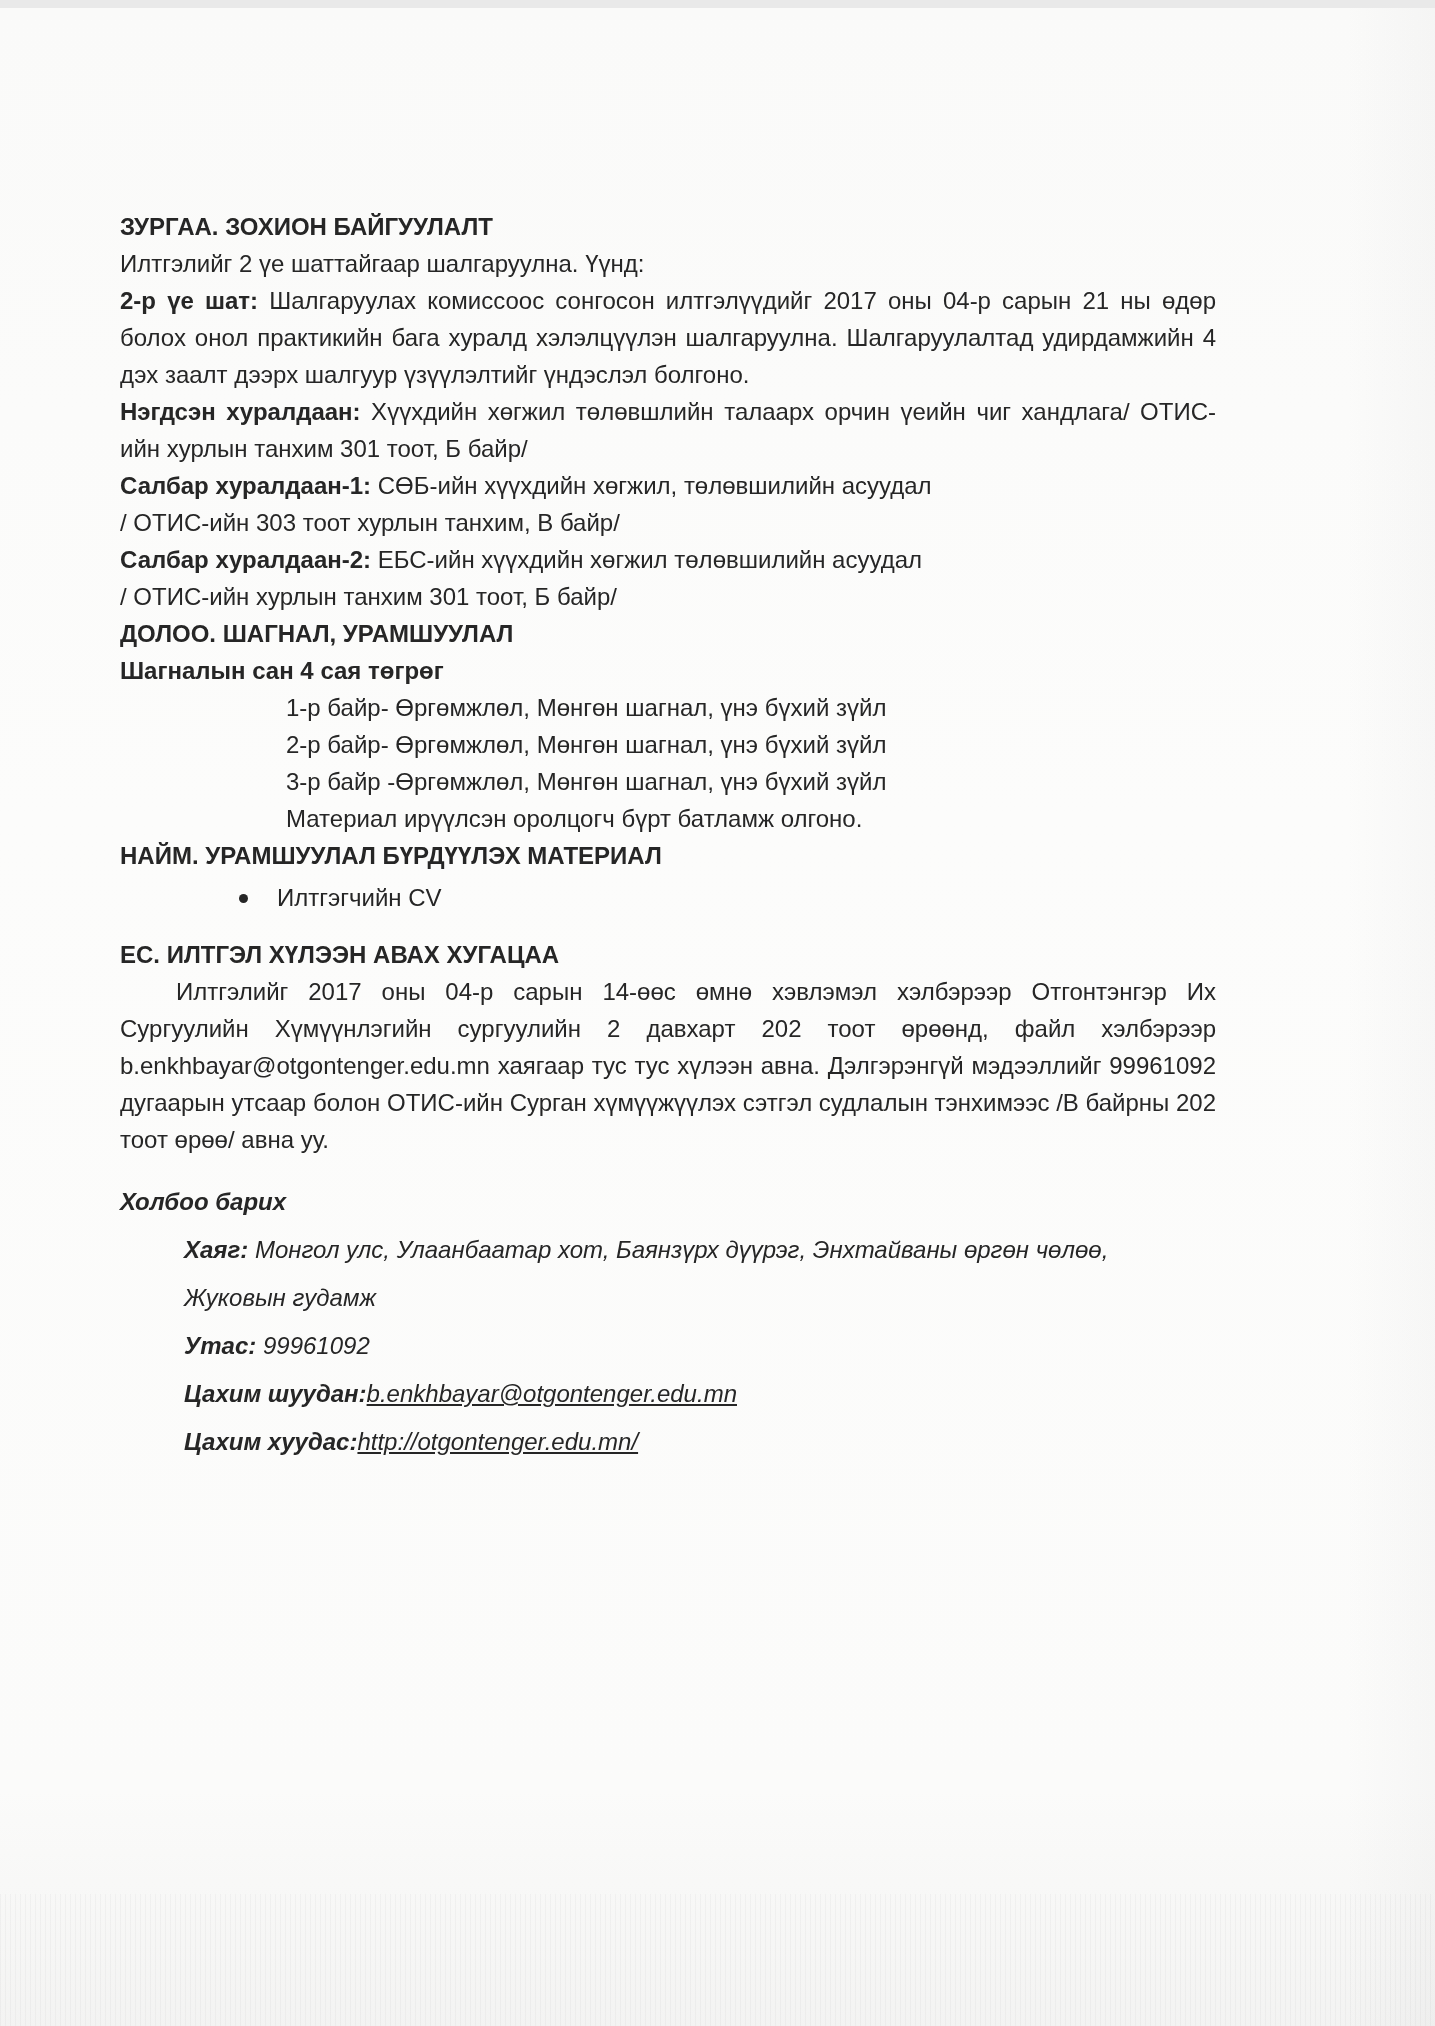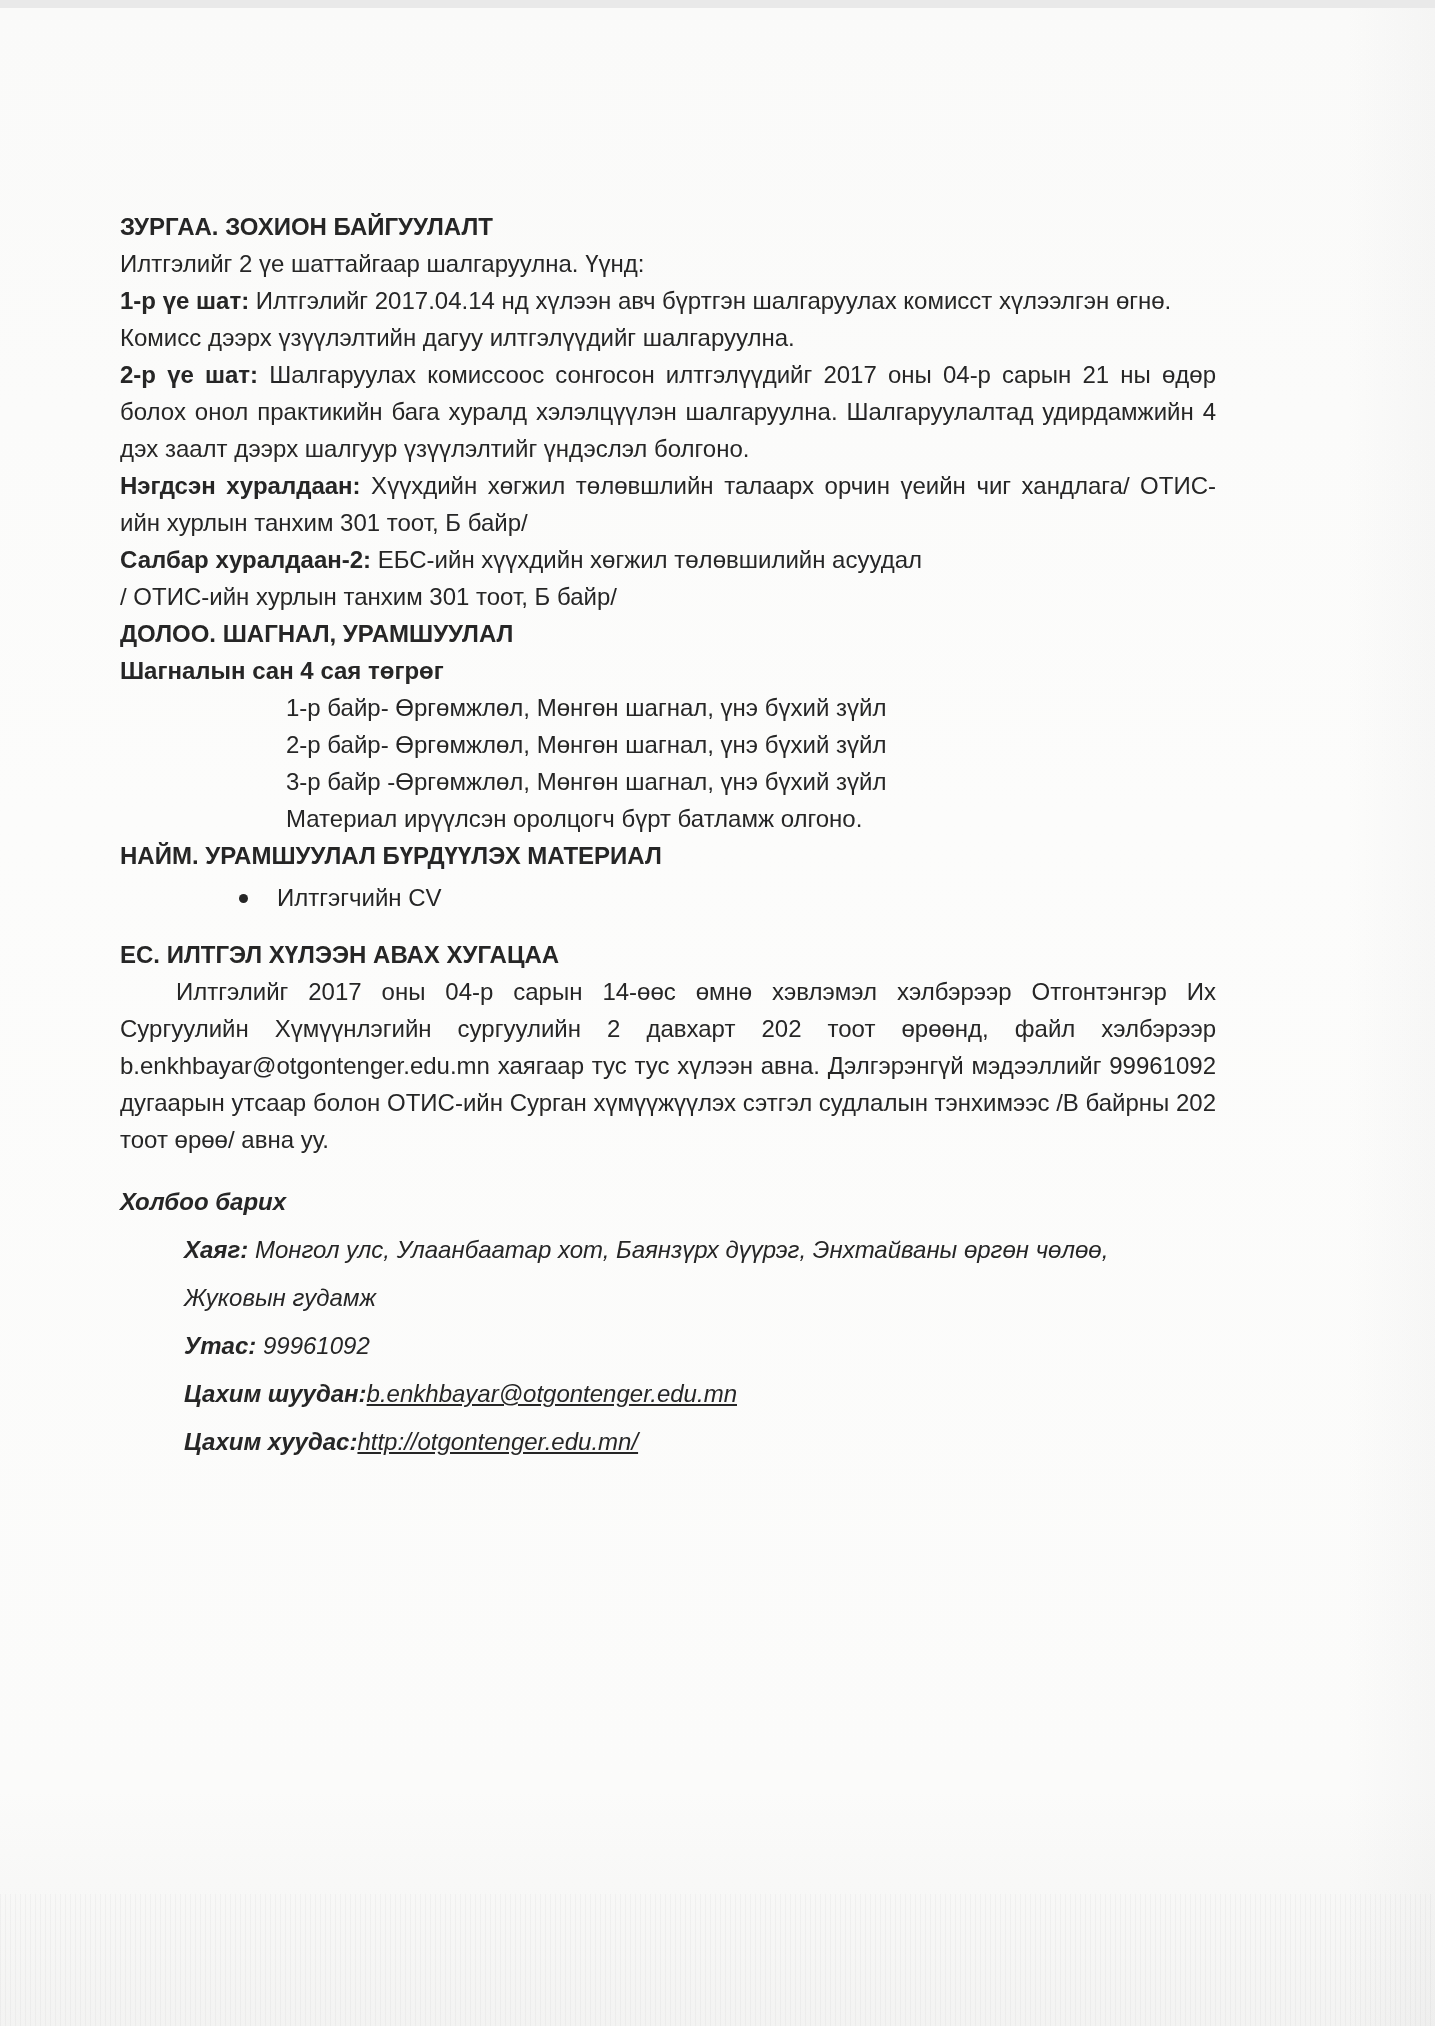--- a/index.html
+++ b/index.html
@@ -58,26 +58,26 @@
 
 <div class="page">
   <div class="scan-edge"></div>
   <div class="scan-streaks"></div>
 
   <div class="content">
 
     <p class="heading">ЗУРГАА. ЗОХИОН БАЙГУУЛАЛТ</p>
     <p>Илтгэлийг 2 үе шаттайгаар шалгаруулна. Үүнд:</p>
 
-    <p><strong class="lead">1-р үе шат:</strong><span> Илтгэлийг 2017.04.14 нд хүлээн авч бүртгэн шалгаруулах комисст хүлээлгэн өгнө. Комисс дээрх үзүүлэлтийн дагуу илтгэлүүдийг шалгаруулна.</span></p>
 
     <p class="justify"><strong class="lead">2-р үе шат:</strong><span> Шалгаруулах комиссоос сонгосон илтгэлүүдийг 2017 оны 04-р сарын 21 ны өдөр болох онол практикийн бага хуралд хэлэлцүүлэн шалгаруулна. Шалгаруулалтад удирдамжийн 4 дэх заалт дээрх шалгуур үзүүлэлтийг үндэслэл болгоно.</span></p>
 
     <p class="justify"><strong class="lead">Нэгдсэн хуралдаан:</strong><span> Хүүхдийн хөгжил төлөвшлийн талаарх орчин үеийн чиг хандлага/ ОТИС-ийн хурлын танхим 301 тоот, Б байр/</span></p>
 
+    <p><strong class="lead">Салбар хуралдаан-1:</strong><span> СӨБ-ийн хүүхдийн хөгжил, төлөвшилийн асуудал</span><span class="block">/ ОТИС-ийн 303 тоот хурлын танхим, В байр/</span></p>
 
     <p><strong class="lead">Салбар хуралдаан-2:</strong><span> ЕБС-ийн хүүхдийн хөгжил төлөвшилийн асуудал</span><span class="block">/ ОТИС-ийн хурлын танхим 301 тоот, Б байр/</span></p>
 
     <p class="heading">ДОЛОО. ШАГНАЛ, УРАМШУУЛАЛ</p>
     <p class="heading">Шагналын сан 4 сая төгрөг</p>
     <p class="prize-line">1-р байр- Өргөмжлөл, Мөнгөн шагнал, үнэ бүхий зүйл</p>
     <p class="prize-line">2-р байр- Өргөмжлөл, Мөнгөн шагнал, үнэ бүхий зүйл</p>
     <p class="prize-line">3-р байр -Өргөмжлөл, Мөнгөн шагнал, үнэ бүхий зүйл</p>
     <p class="prize-line">Материал ирүүлсэн оролцогч бүрт батламж олгоно.</p>
 

